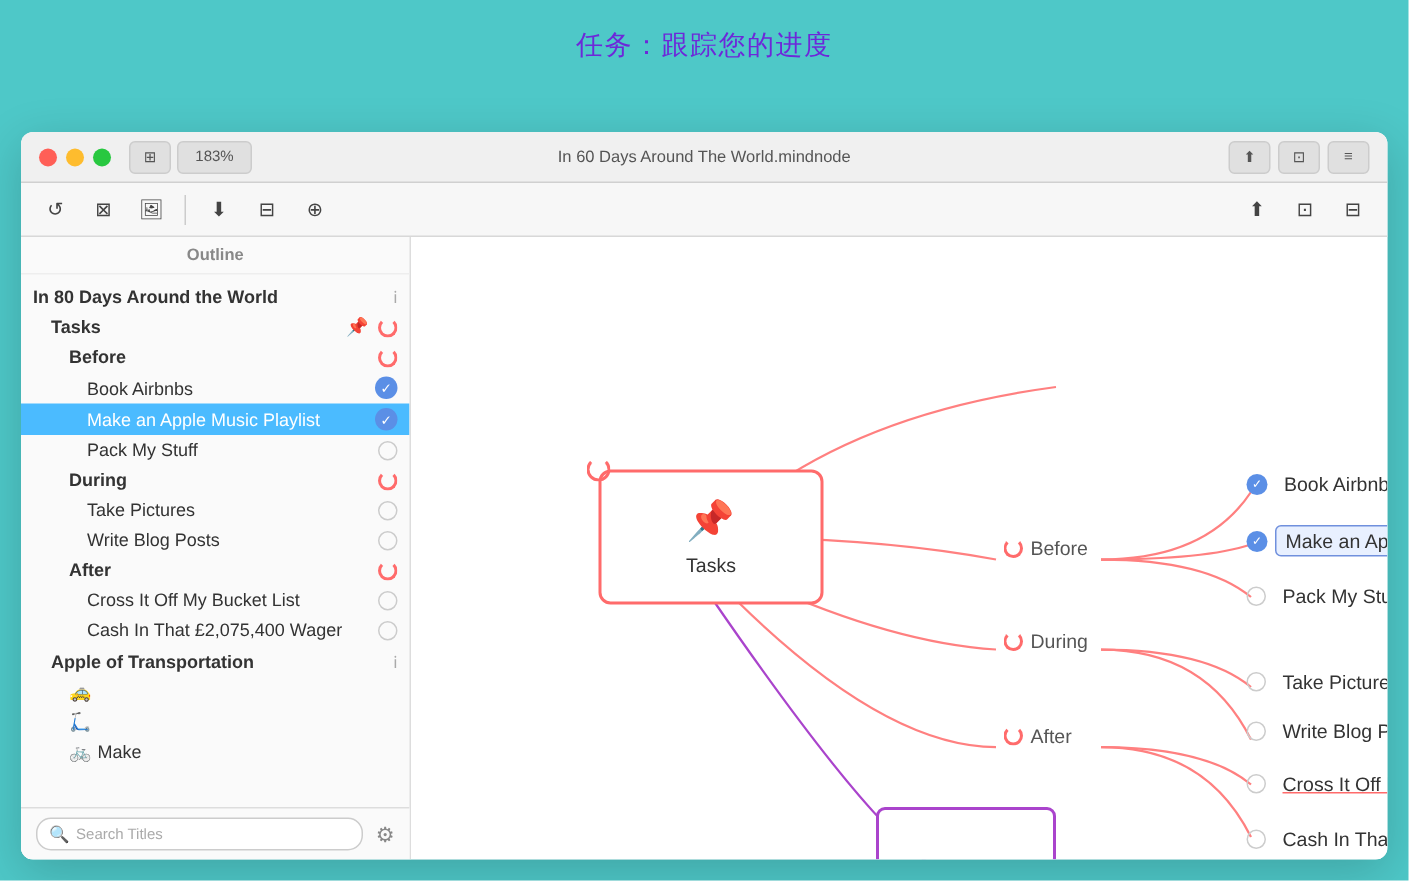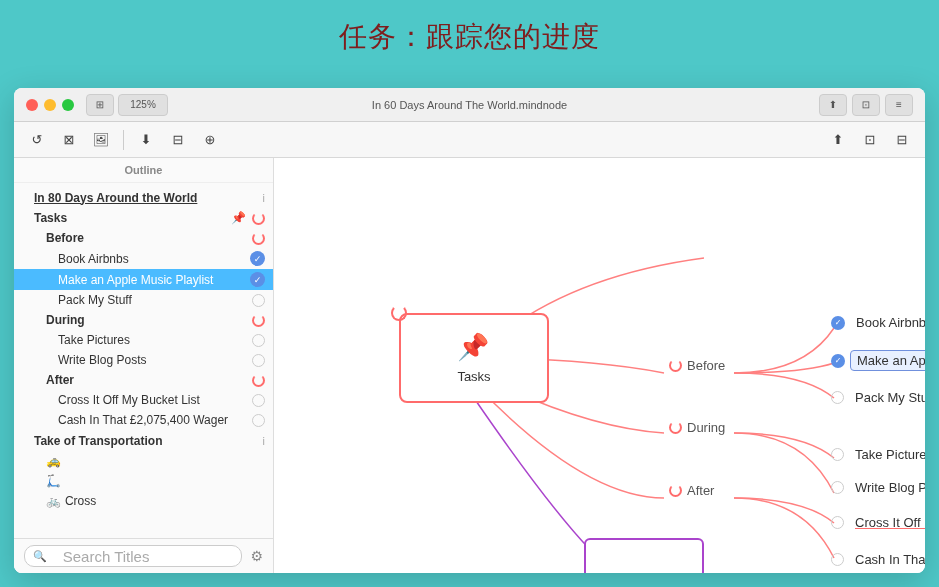--- a/index.html
+++ b/index.html
@@ -8,22 +8,22 @@
       height: 587px;
       background: #4EC8C8;
       font-family: -apple-system, BlinkMacSystemFont, 'Helvetica Neue', Arial, sans-serif;
       overflow: hidden;
       position: relative;
     }
 
     
     .page-title {
       text-align: center;
-      color: #7f1d1d;
-      font-size: 28px;
+      color: #6d28d9;
+      font-size: 18px;
       font-weight: 500;
       padding: 18px 0 12px;
       letter-spacing: 1px;
     }
 
     
     .app-window {
       position: absolute;
       top: 88px;
       left: 14px;
@@ -151,21 +151,21 @@
     .outline-item {
       display: flex;
       align-items: center;
       padding: 3px 8px;
       font-size: 12px;
       color: #333;
       cursor: pointer;
       position: relative;
     }
     .outline-item.selected { background: #4BBBFF; color: #fff; }
-    .outline-item .indent-1 { margin-left: 12px; text-decoration: underline; }
+    .outline-item .indent-1 { margin-left: 0px; }
     .outline-item .indent-2 { margin-left: 12px; }
     .outline-item .indent-3 { margin-left: 24px; }
     .outline-item .indent-4 { margin-left: 36px; }
     .item-label { flex: 1; }
     .item-circle {
       width: 13px;
       height: 13px;
       border-radius: 50%;
       border: 1.5px solid #ccc;
       margin-left: auto;
@@ -350,21 +350,21 @@
 <div class="app-window">
 
   <div class="title-bar">
     <div class="traffic-lights">
       <div class="traffic-light tl-red"></div>
       <div class="traffic-light tl-yellow"></div>
       <div class="traffic-light tl-green"></div>
     </div>
     <div class="toolbar">
       <div class="toolbar-btn">⊞</div>
-      <div class="toolbar-btn" style="width:50px;">125%</div>
+      <div class="toolbar-btn" style="width:50px;">183%</div>
     </div>
     <div class="title-bar-center">In 60 Days Around The World.mindnode</div>
     <div style="margin-left:auto;display:flex;gap:5px;">
       <div class="toolbar-btn">⬆</div>
       <div class="toolbar-btn">⊡</div>
       <div class="toolbar-btn">≡</div>
     </div>
   </div>
 
   <div class="toolbar-row">
@@ -442,43 +442,43 @@
           <span class="indent-4 item-label">Cross It Off My Bucket List</span>
           <div class="item-circle"></div>
         </div>
 
         <div class="outline-item">
           <span class="indent-4 item-label">Cash In That £2,075,400 Wager</span>
           <div class="item-circle"></div>
         </div>
 
         <div class="outline-item">
-          <span class="indent-2 item-label section-label">Take of Transportation</span>
+          <span class="indent-2 item-label section-label">Apple of Transportation</span>
           <span class="info-icon">ℹ</span>
         </div>
 
         <div class="outline-item">
           <span class="indent-3 item-emoji">🚕</span>
         </div>
 
         <div class="outline-item">
           <span class="indent-3 item-emoji">🛴</span>
         </div>
 
         <div class="outline-item">
           <span class="indent-3 item-emoji">🚲</span>
-          <span class="item-label">Cross</span>
+          <span class="item-label">Make</span>
         </div>
 
       </div>
 
       <div class="sidebar-bottom">
         <div class="search-box">
           <span style="margin-right:4px;color:#aaa;font-size:11px;">🔍</span>
-          <span style="color:#aaa;font-size:15px;margin-left:12px;">Search Titles</span>
+          <span style="color:#aaa;font-size:10px;">Search Titles</span>
         </div>
         <div class="gear-btn">⚙</div>
       </div>
     </div>
 
     <div class="map-area">
 
       <svg class="mindmap-svg" xmlns="http://www.w3.org/2000/svg">
 
         <path d="M200,200 Q280,120 430,100" stroke="#FF8080" stroke-width="1.5" fill="none"></path>

